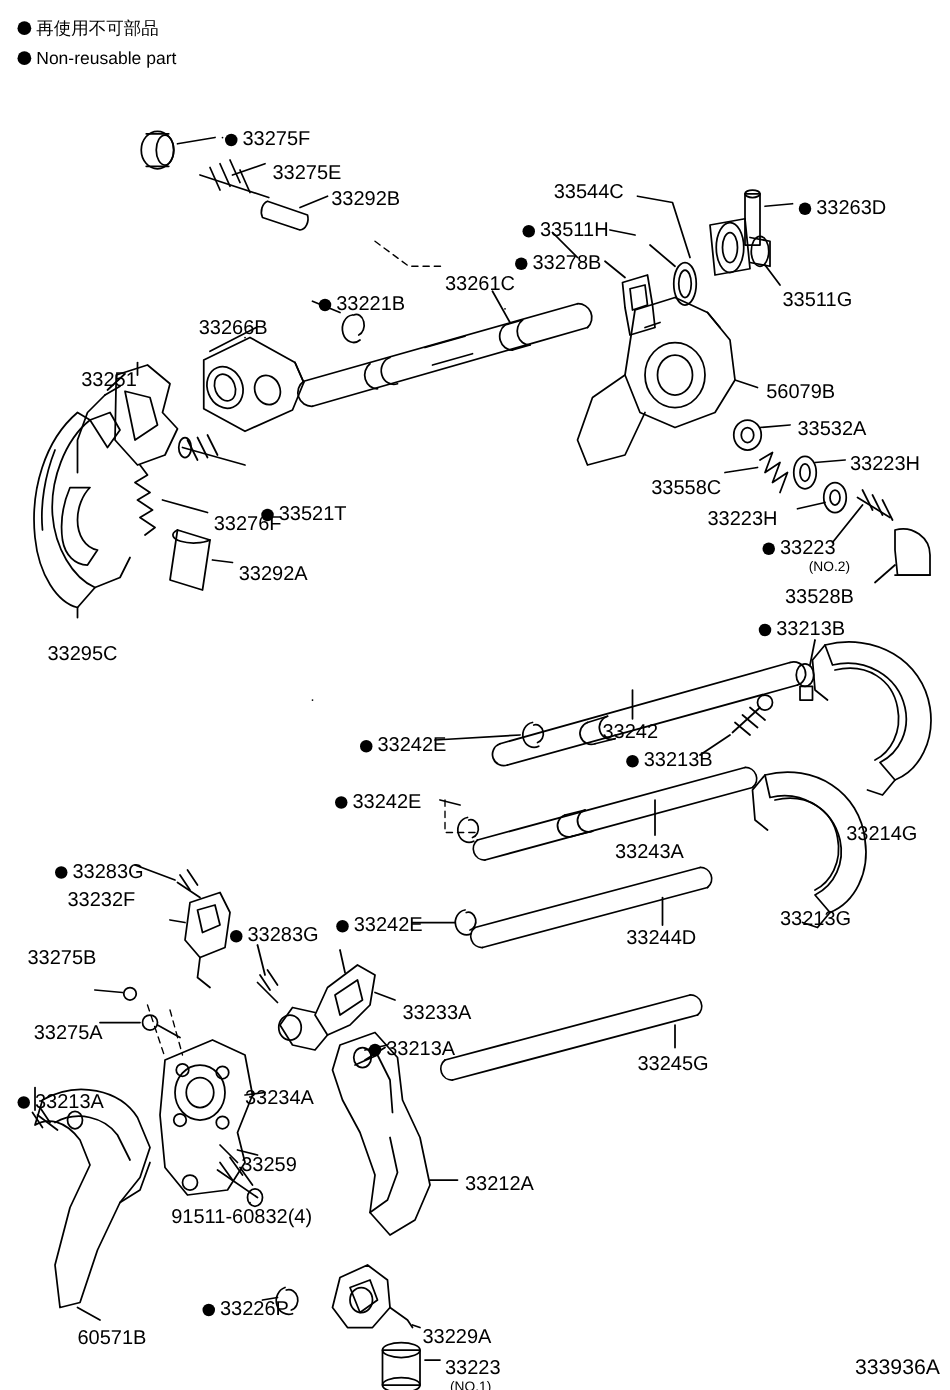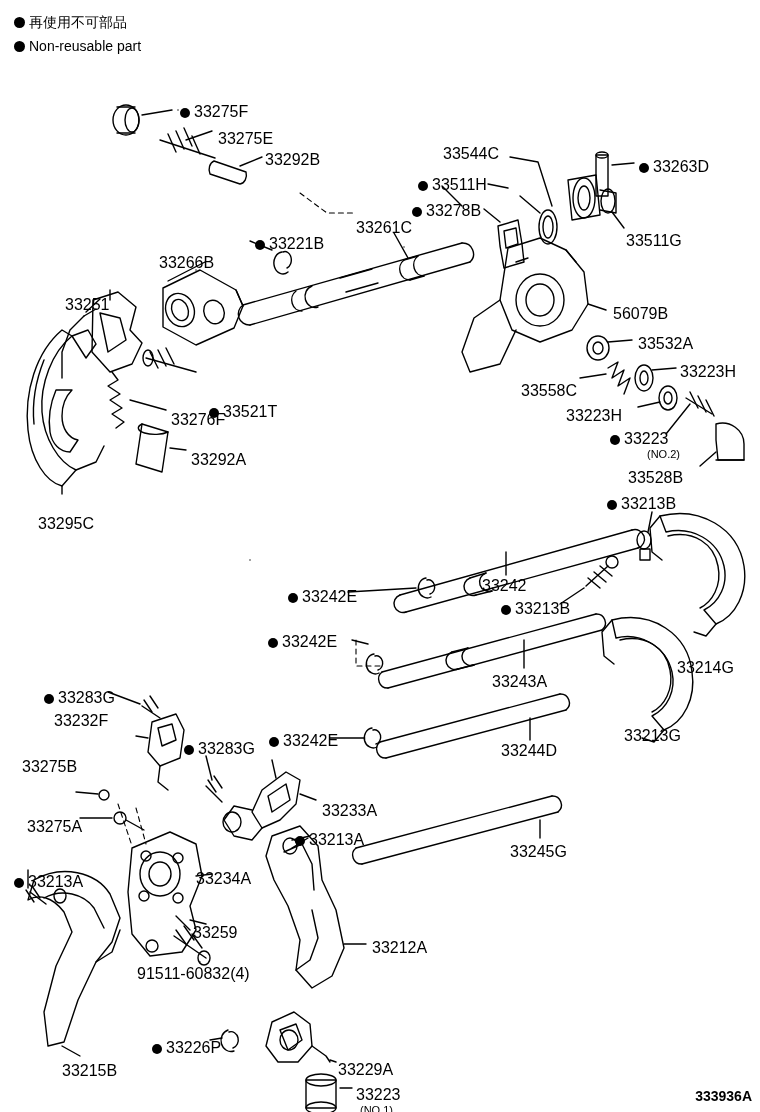--- a/index.html
+++ b/index.html
@@ -57,23 +57,22 @@
     margin-right: 4px;
   }
   .dot.sm {
     width: 10px;
     height: 10px;
   }
   .corner-code {
     position: absolute;
     right: 8px;
     bottom: 8px;
-    font-size: 14px;
+    font-size: 17px;
     font-family: "Liberation Sans", sans-serif;
-    font-weight: bold;
   }
 </style>
 </head>
 <body>
 
 <div id="diagram-root">
 
   <svg class="art" viewBox="0 0 760 1112" xmlns="http://www.w3.org/2000/svg">
     <g fill="none" stroke="#000" stroke-width="1.4" stroke-linecap="round" stroke-linejoin="round">
 
@@ -392,21 +391,21 @@
       <div class="lbl" style="left: 22px; top: 759px;"><span>33275B</span></div>
       <div class="lbl" style="left: 322px; top: 803px;"><span>33233A</span></div>
       <div class="lbl" style="left: 27px; top: 819px;"><span>33275A</span></div>
       <div class="lbl" style="left: 510px; top: 844px;"><span>33245G</span></div>
       <div class="lbl" style="left: 295px; top: 832px;"><span class="dot sm"></span><span>33213A</span></div>
       <div class="lbl" style="left: 14px; top: 874px;"><span class="dot sm"></span><span>33213A</span></div>
       <div class="lbl" style="left: 196px; top: 871px;"><span>33234A</span></div>
       <div class="lbl" style="left: 193px; top: 925px;"><span>33259</span></div>
       <div class="lbl" style="left: 372px; top: 940px;"><span>33212A</span></div>
       <div class="lbl" style="left: 137px; top: 966px;"><span>91511-60832(4)</span></div>
-      <div class="lbl" style="left: 152px; top: 1040px;"><span class="dot sm"></span><span>33226P</span></div>
+      <div class="lbl" style="left: 162px; top: 1040px;"><span class="dot sm"></span><span>33226P</span></div>
       <div class="lbl" style="left: 338px; top: 1062px;"><span>33229A</span></div>
-      <div class="lbl" style="left: 62px; top: 1063px;"><span>33215B</span></div>
+      <div class="lbl" style="left: 62px; top: 1063px;"><span>60571B</span></div>
       <div class="lbl" style="left: 356px; top: 1087px;"><span>33223</span></div>
       <div class="lbl small" style="left: 360px; top: 1105px;"><span>(NO.1)</span></div>
     </div>
 
   <div class="corner-code">333936A</div>
 </div>
 
 </body></html>

